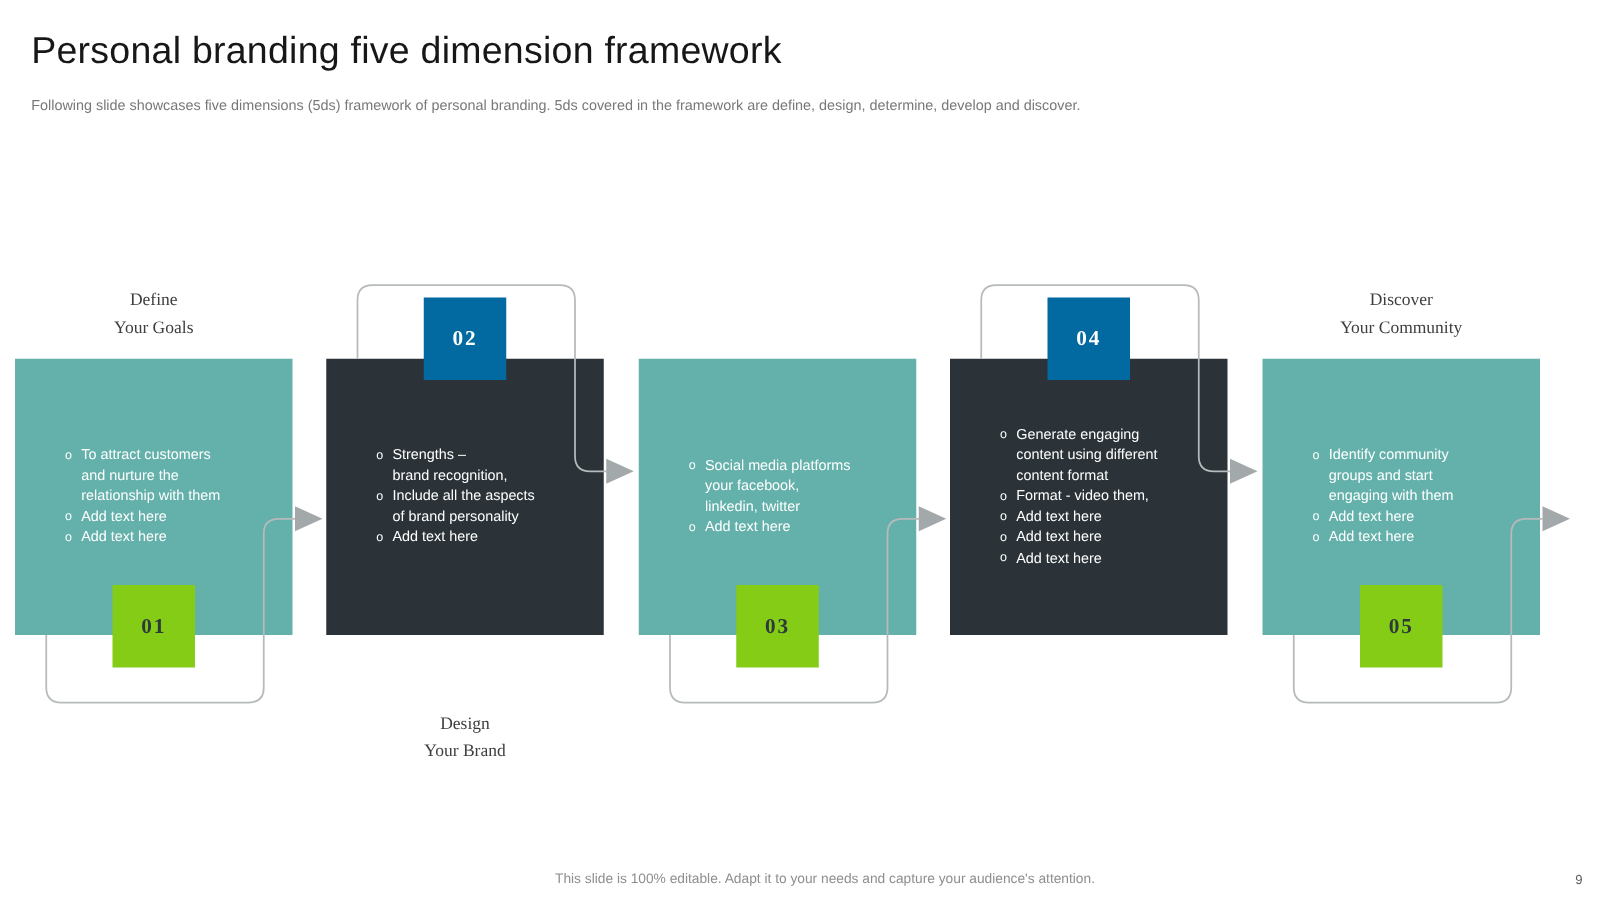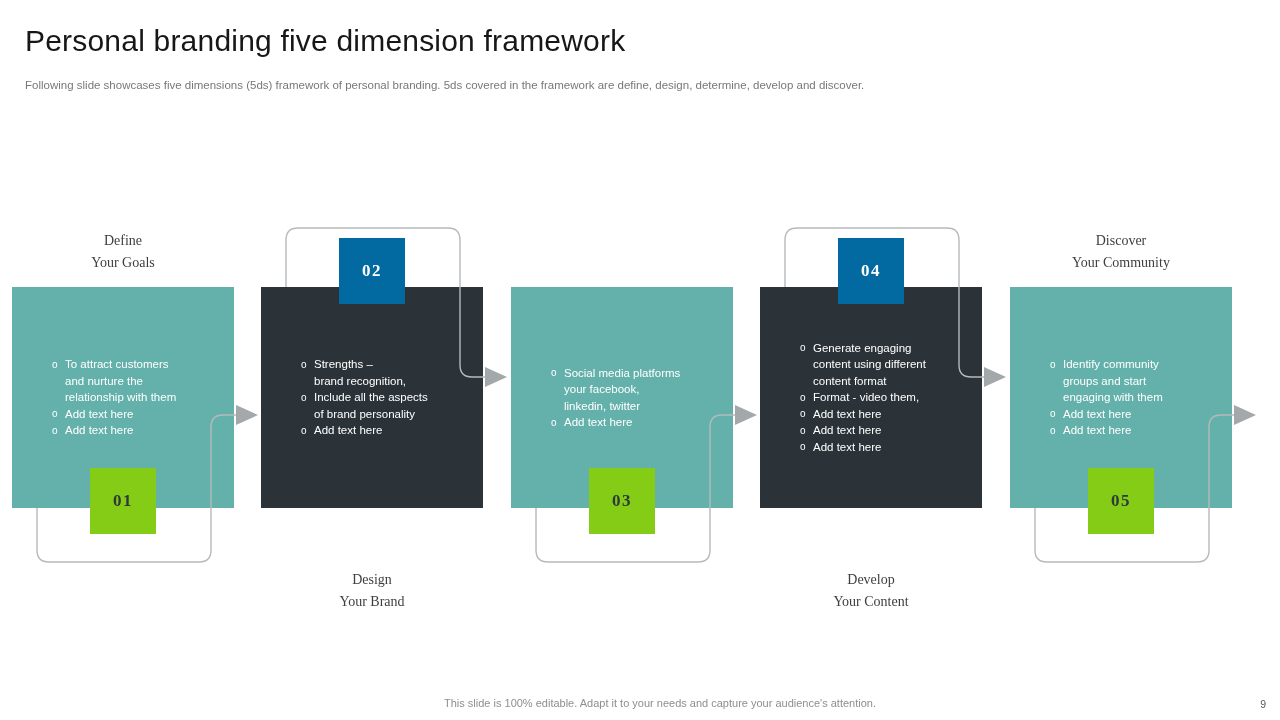--- a/index.html
+++ b/index.html
@@ -167,22 +167,20 @@
   <section class="card theme-teal" style="left:511px">
     <ul class="bullets">
       <li>Social media platforms
 your facebook,
 linkedin, twitter</li>
       <li>Add text here</li>
     </ul>
   </section>
   <div class="badge badge-light" style="left:589px">03</div>
 
-  <div class="card-title pos-bottom" style="left:760px">Develop
-Your Content</div>
   <section class="card theme-dark" style="left:760px">
     <ul class="bullets">
       <li>Generate engaging
 content using different
 content format</li>
       <li>Format - video them,</li>
       <li>Add text here</li>
       <li>Add text here</li>
       <li>Add text here</li>
     </ul>

